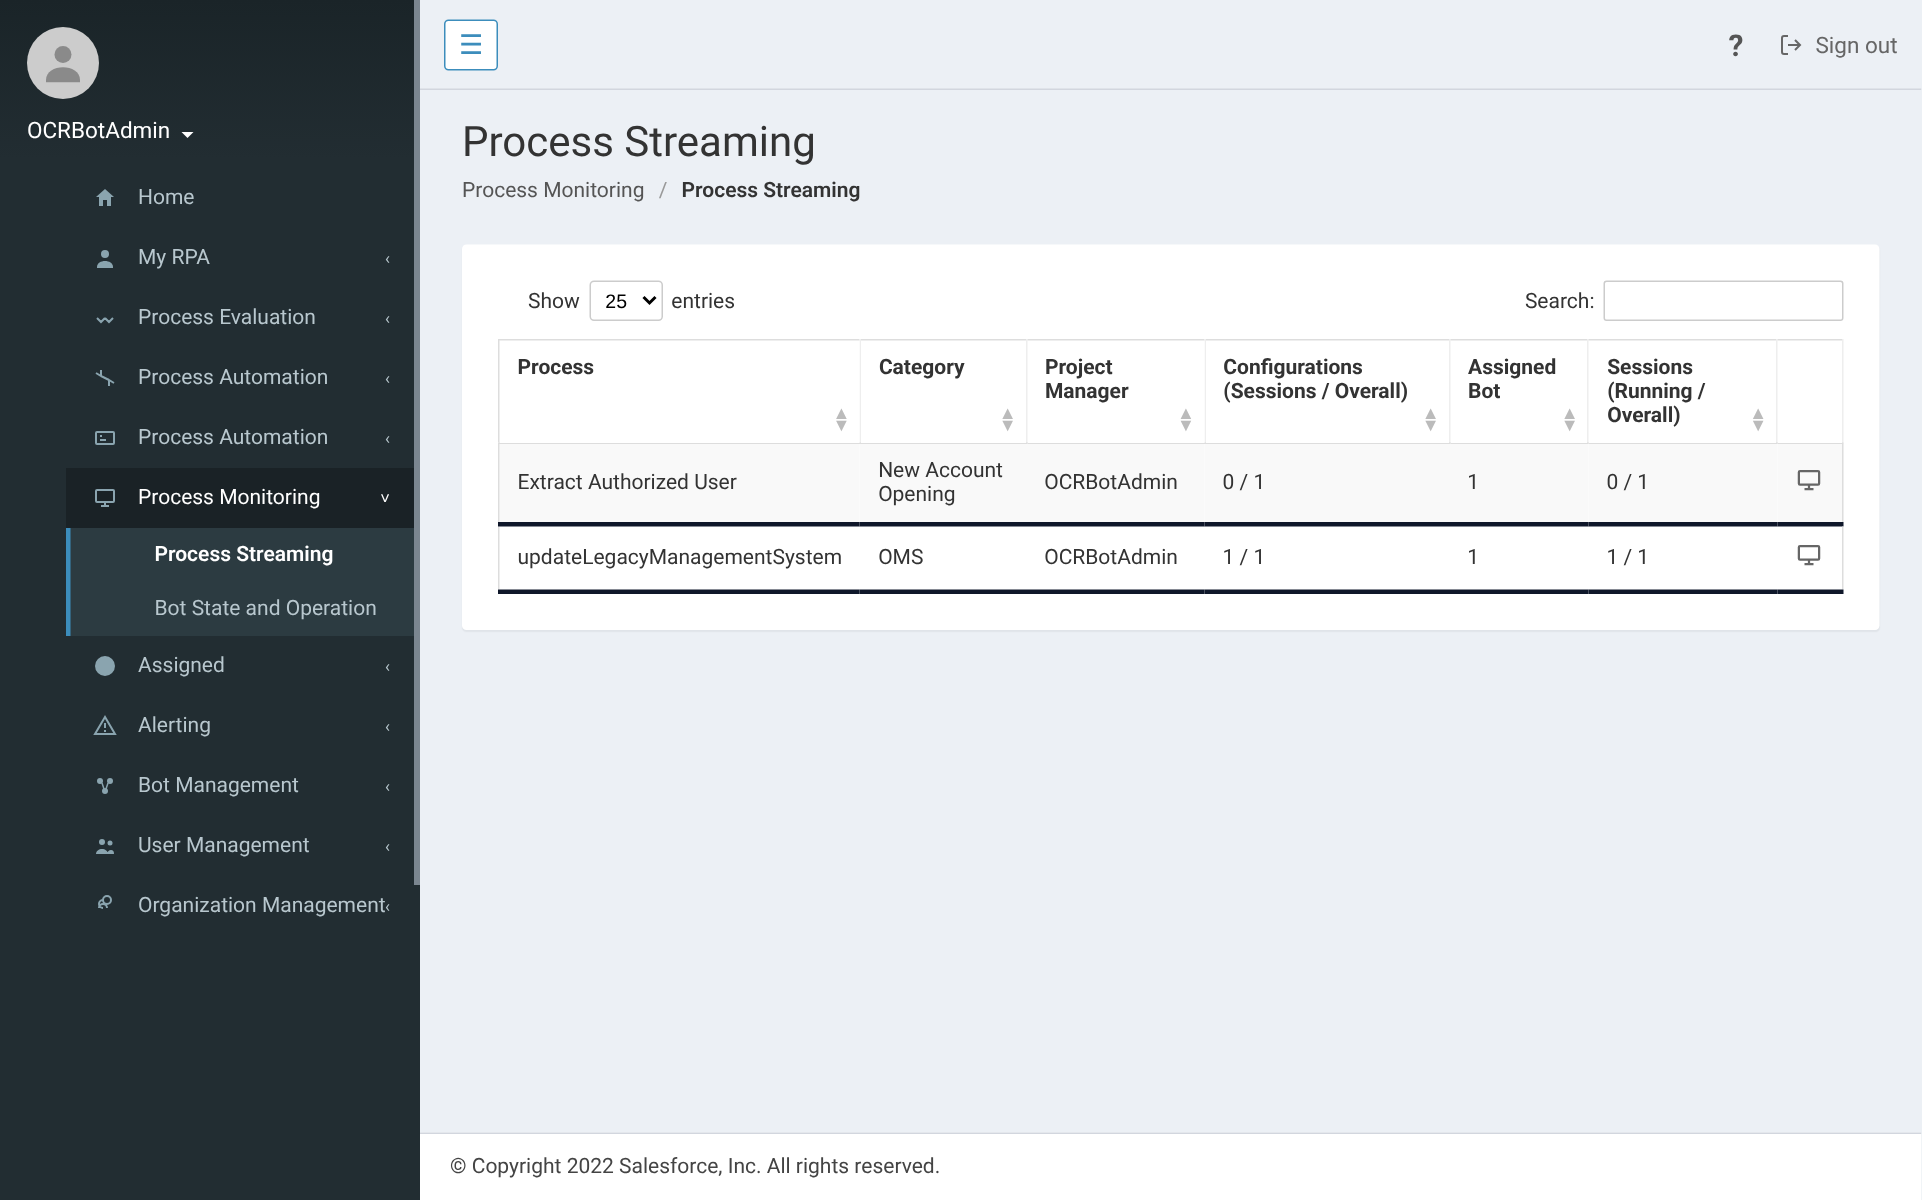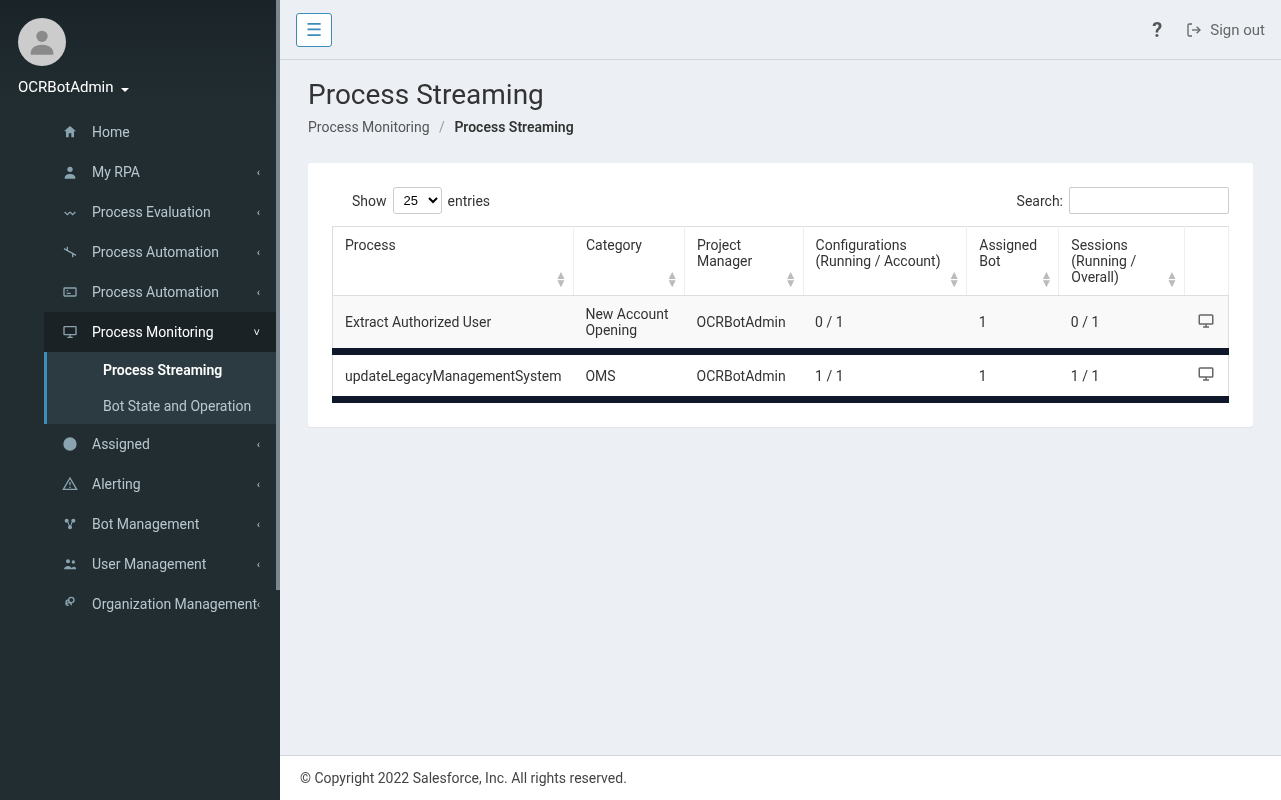--- a/index.html
+++ b/index.html
@@ -43,23 +43,23 @@
 .content { padding: 20px 28px; flex:1; background:#ecf0f5; }
 .box { background:#fff; border-radius:3px; padding:24px; box-shadow:0 1px 1px rgba(0,0,0,0.05); }
 
 .dt-top { display:flex; justify-content:space-between; align-items:center; margin-bottom:12px; }
 .dt-length { display:flex; align-items:center; gap:6px; color:#333;margin-left:20px; }
 .dt-length select { padding:4px 6px; border:1px solid #ccc; border-radius:3px; background:#fff; font-size:13px; }
 .dt-search { display:flex; align-items:center; gap:6px; }
 .dt-search input { border:1px solid #ccc; padding:5px 8px; width:160px; border-radius:2px; font-size:13px; }
 
 table.data { width:100%; border-collapse:collapse; border:1px solid #ddd; }
-table.data th { text-align:left; padding:10px 12px; background:#fff; border-bottom:1px solid #ddd; border-right:1px solid #eee; font-weight:400; vertical-align:top; position:relative;margin-left:32px; }
+table.data th { text-align:left; padding:10px 12px; background:#fff; border-bottom:1px solid #ddd; border-right:1px solid #eee; font-weight:700; vertical-align:top; position:relative;margin-left:32px; }
 table.data th .sort { position:absolute; right:6px; bottom:8px; color:#bbb; font-size:12px; line-height:8px; display:flex; flex-direction:column; }
-table.data td { padding:10px 12px; border-bottom:7px solid #0f172a; }
+table.data td { padding:10px 12px; border-bottom:3px solid #0f172a; }
 table.data tbody tr:nth-child(odd){ background:#f9f9f9; }
 .monitor-icon { color:#666; cursor:pointer; display:inline-flex; }
 
 .dt-bottom { display:flex; justify-content:space-between; align-items:center; margin-top:14px; }
 .pagination { display:flex; }
 .pagination .page-btn { border:1px solid #ddd; padding:6px 12px; background:#fff; color:#555; cursor:pointer; margin-left:-1px; }
 .pagination .page-btn.active { background:#eef0f2; color:#333; font-weight:500; }
 .pagination .page-btn.disabled { color:#aaa; cursor:default; }
 
 .footer { background:#fff; padding:14px 20px; border-top:1px solid #d2d6de; color:#444; }
@@ -243,21 +243,21 @@
             <input type="text" value="" style="">
           </div>
         </div>
 
         <table class="data">
           <thead>
             <tr>
               <th><span>Process</span><span class="sort">▲<br>▼</span></th>
               <th><span>Category</span><span class="sort">▲<br>▼</span></th>
               <th><span>Project Manager</span><span class="sort">▲<br>▼</span></th>
-              <th><span>Configurations (Running / Account)</span><span class="sort">▲<br>▼</span></th>
+              <th><span>Configurations (Sessions / Overall)</span><span class="sort">▲<br>▼</span></th>
               <th><span>Assigned Bot</span><span class="sort">▲<br>▼</span></th>
               <th><span>Sessions (Running / Overall)</span><span class="sort">▲<br>▼</span></th>
               <th style="width:44px;"></th>
             </tr>
           </thead>
           <tbody id="table-body">
               <tr>
                 <td>Extract Authorized User</td>
                 <td>New Account Opening</td>
                 <td>OCRBotAdmin</td>

